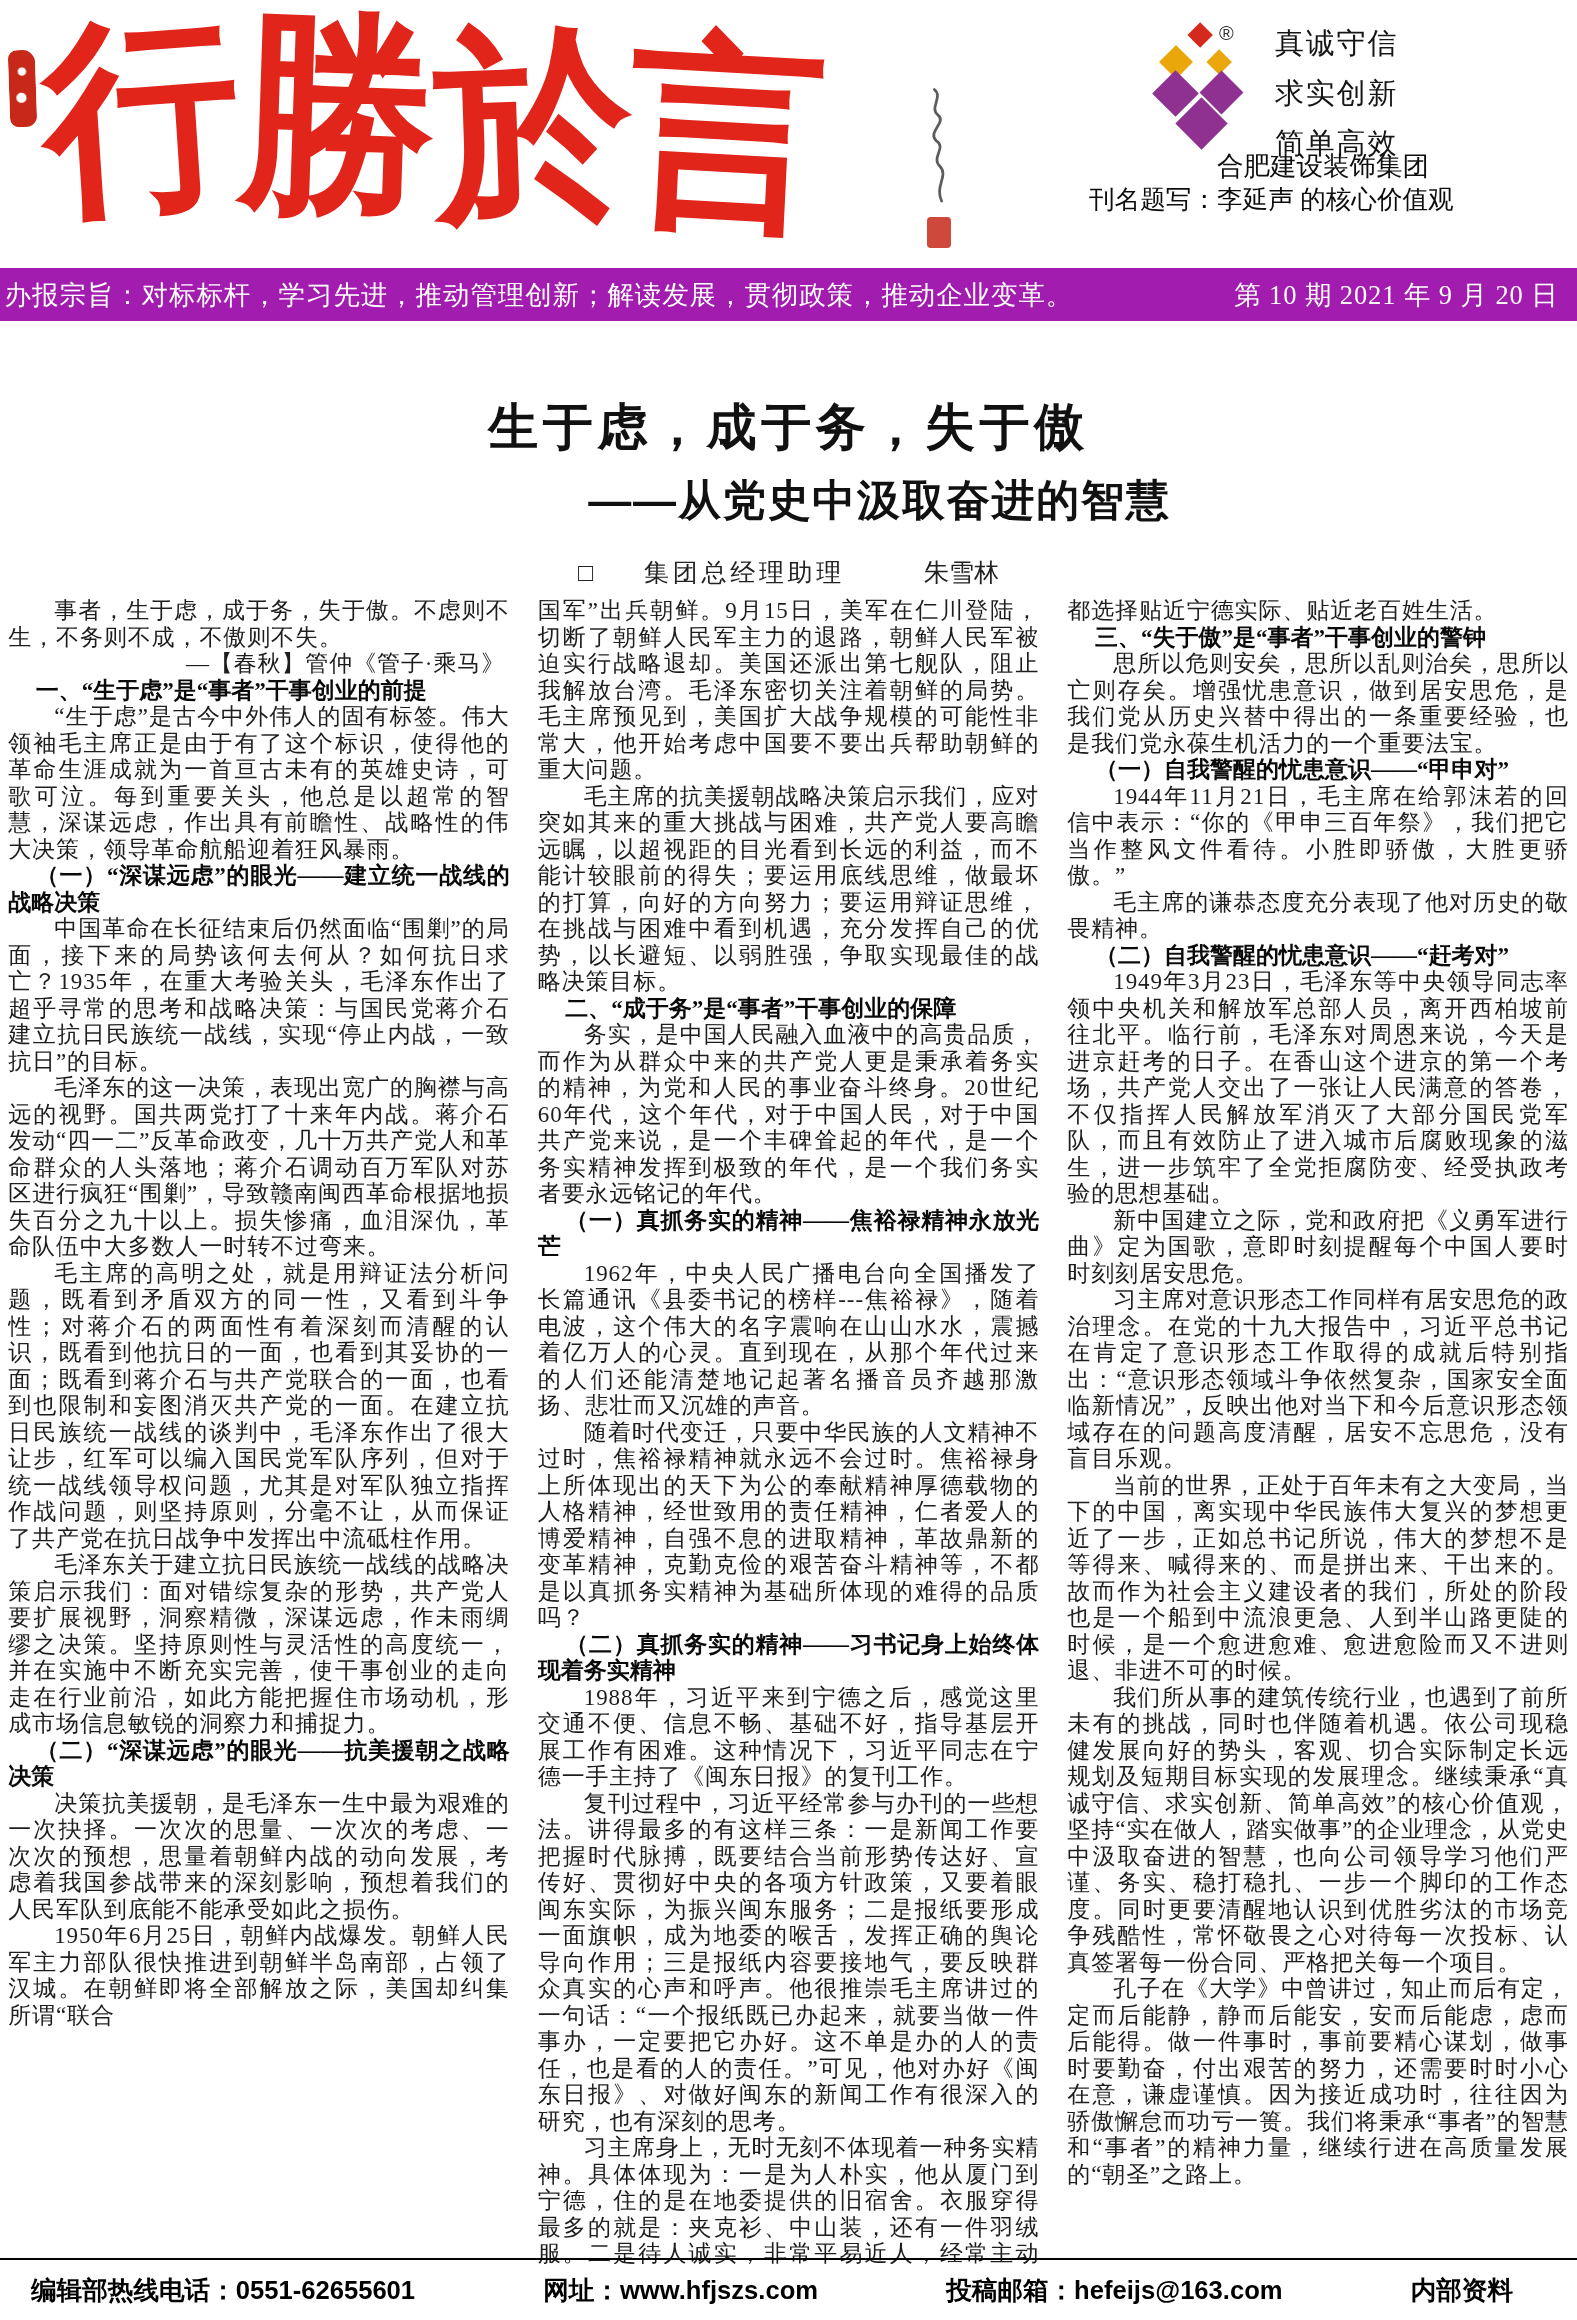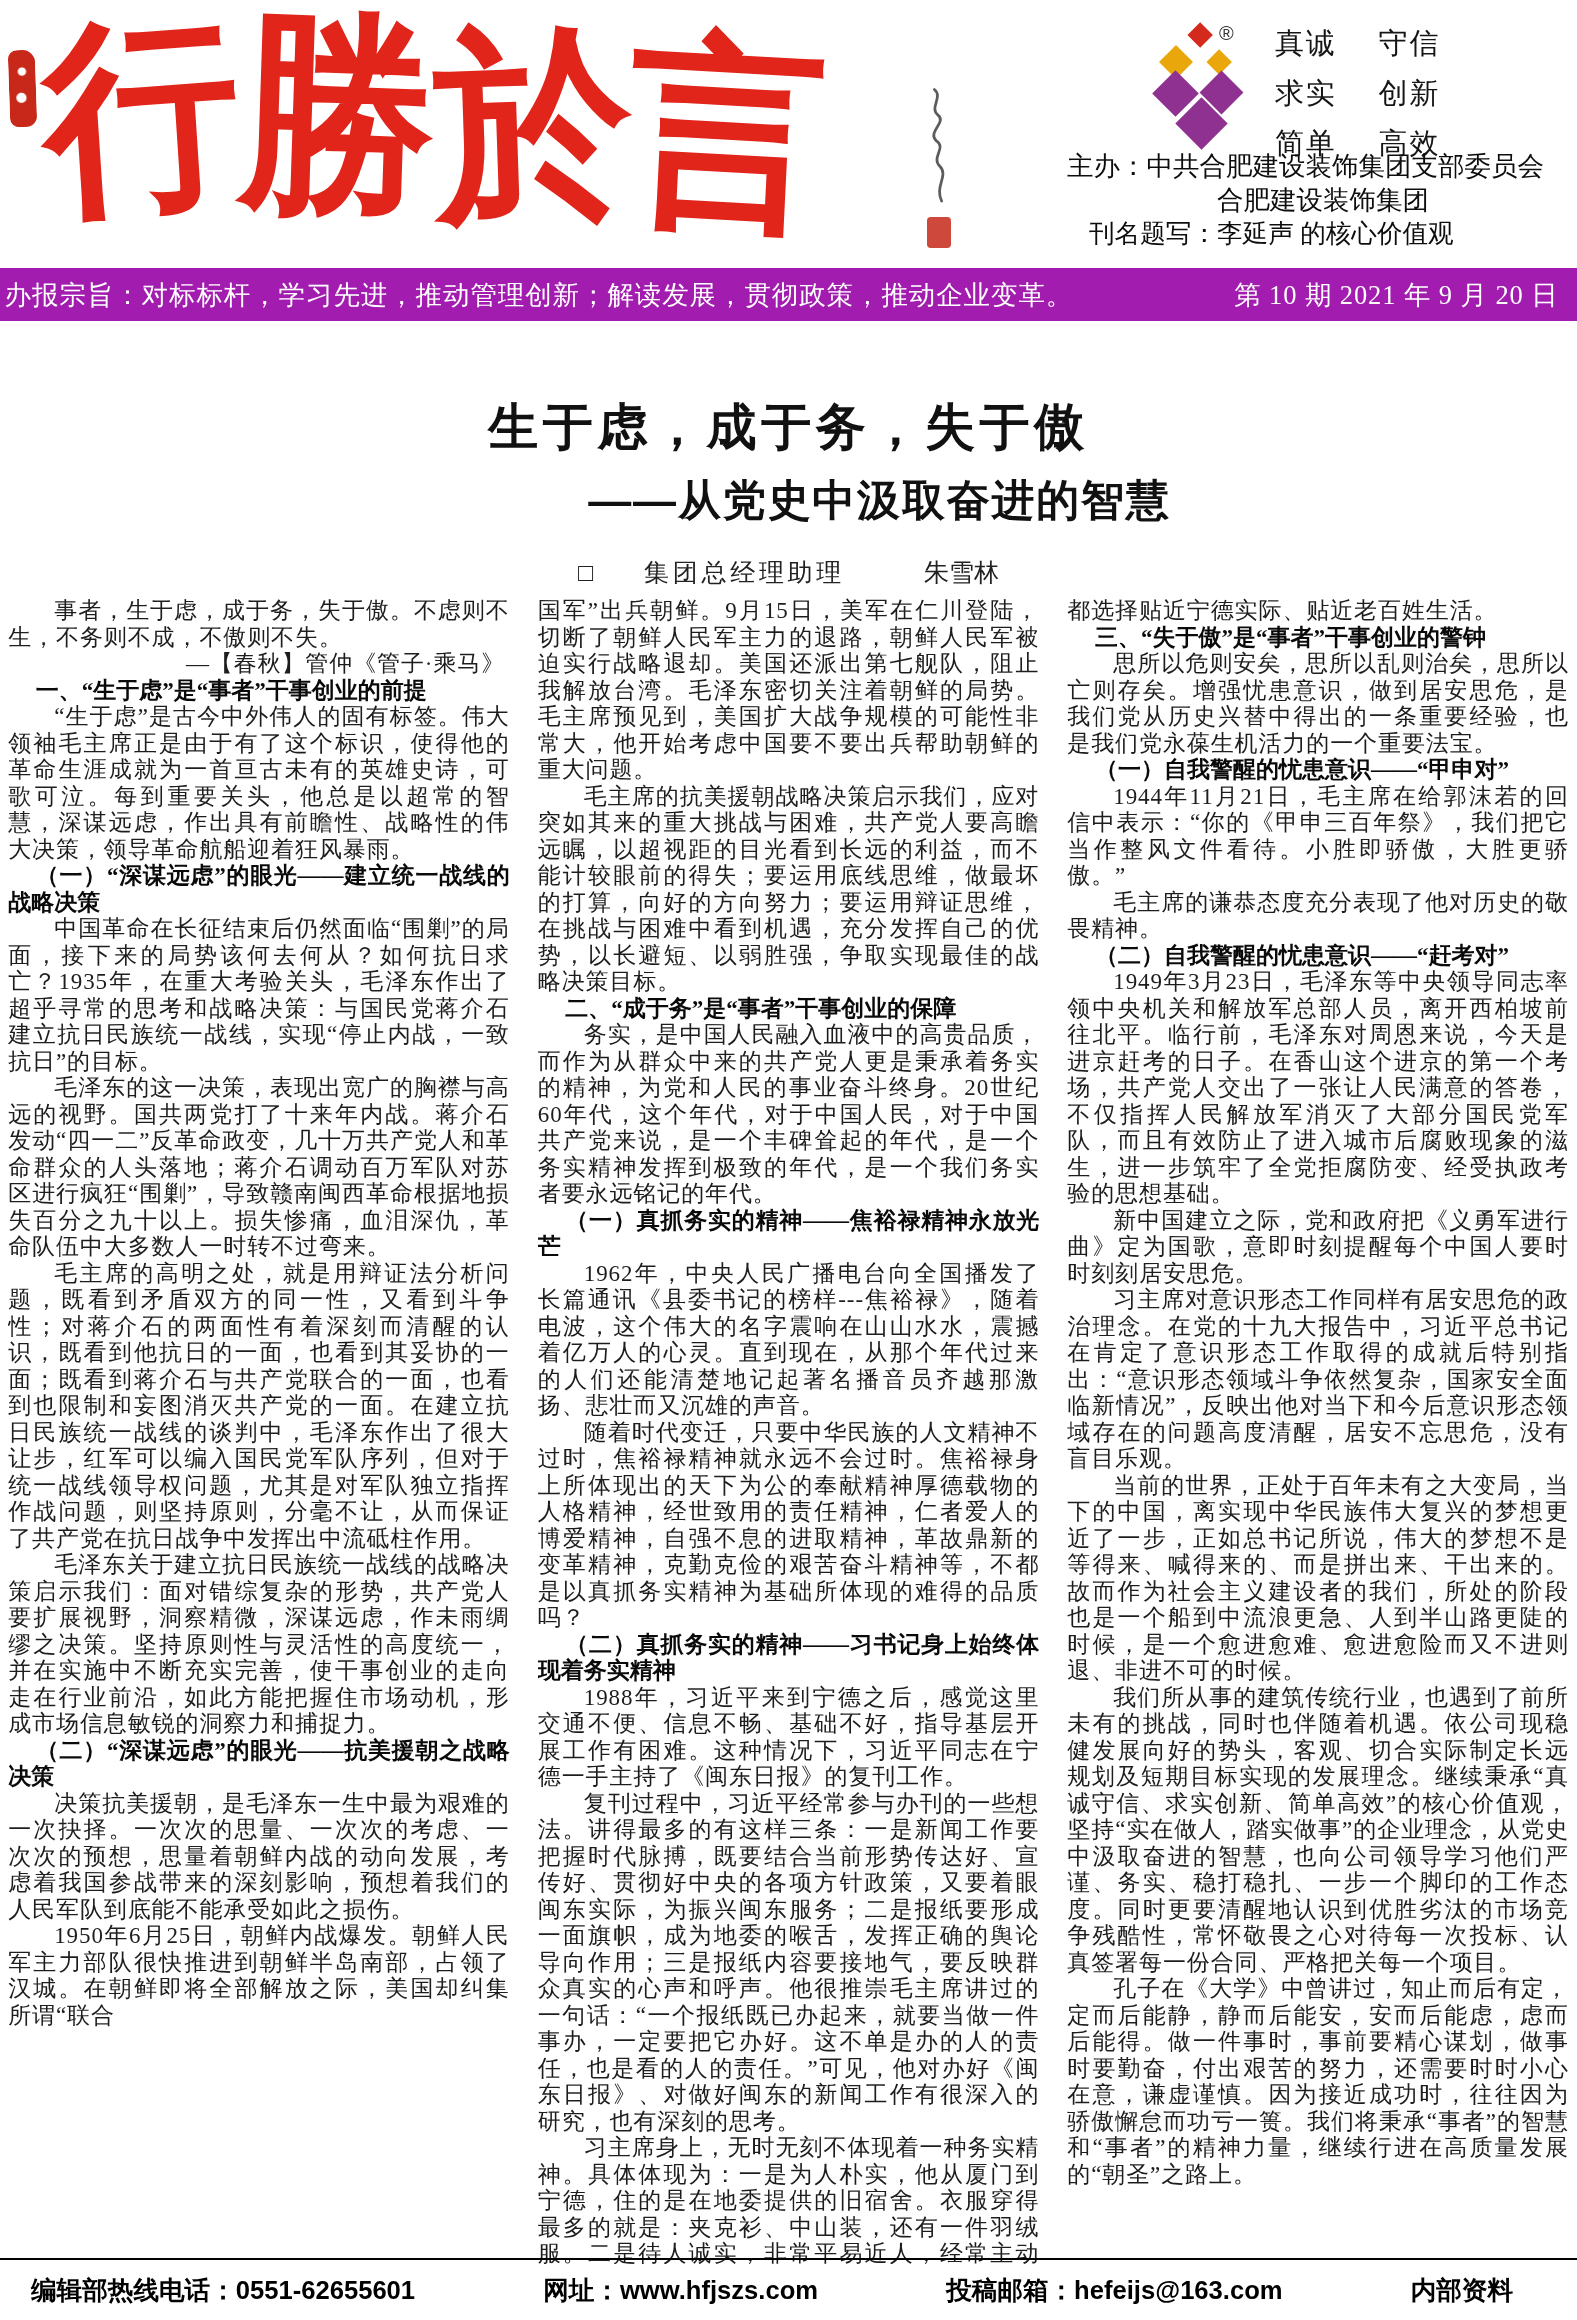--- a/index.html
+++ b/index.html
@@ -42,21 +42,21 @@
   .dm-gold1  { left:7.3px;  top:24px; width:24px; height:24px; background:#e9a70b; }
   .dm-gold2  { left:53px; top:27.4px; width:18.3px; height:18.3px; background:#e9a70b; }
   .dm-pur1   { left:1.8px;  top:51px; width:33px; height:33px; background:#8e3190; }
   .dm-pur2   { left:49px; top:51px; width:31px; height:31px; background:#8e3190; }
   .dm-pur3   { left:25.6px; top:79px; width:37px; height:37px; background:#8e3190; }
   .logo .rmark { position:absolute; left:62px; top:-3.7px; font-size:20px; color:#333;
     font-family:"Liberation Sans","DejaVu Sans",sans-serif; }
   .values { position:absolute; left:1275px; top:24px;
     font-family:"Liberation Sans","DejaVu Sans",sans-serif; font-weight:500;
     font-size:29px; color:#151515; }
-  .values .vrow { display:flex; gap:42px; margin-bottom:10px; letter-spacing:1.8px; }
+  .values .vrow { display:flex; margin-bottom:10px; letter-spacing:1.8px; }
   .org { position:absolute; left:1067px; top:149px; width:503px; font-size:26.5px; color:#0d0d0d; line-height:34px; }
   .org .org2 { padding-left:150px; }
   .org .org3 { padding-left:22px; font-size:25.6px; }
 
   
   .banner {
     position:absolute; top:268px; left:0; right:0; height:53px;
     background:#a21caf; color:#ffffff;
     display:flex; align-items:center; justify-content:space-between;
     font-size:26.5px; letter-spacing:0.9px;
@@ -139,21 +139,20 @@
         <span>求实</span>
         <span>创新</span>
       </div>
       <div class="vrow">
         <span>简单</span>
         <span>高效</span>
       </div>
     </div>
 
     <div class="org">
-      <div class="org1">主办：中共合肥建设装饰集团支部委员会</div>
       <div class="org2">合肥建设装饰集团</div>
       <div class="org3">刊名题写：李延声  的核心价值观</div>
     </div>
   </div>
 
   <div class="banner">
     <span class="mission">办报宗旨：对标标杆，学习先进，推动管理创新；解读发展，贯彻政策，推动企业变革。</span>
     <span class="issue">第 10 期   2021 年 9 月 20 日</span>
   </div>
 

